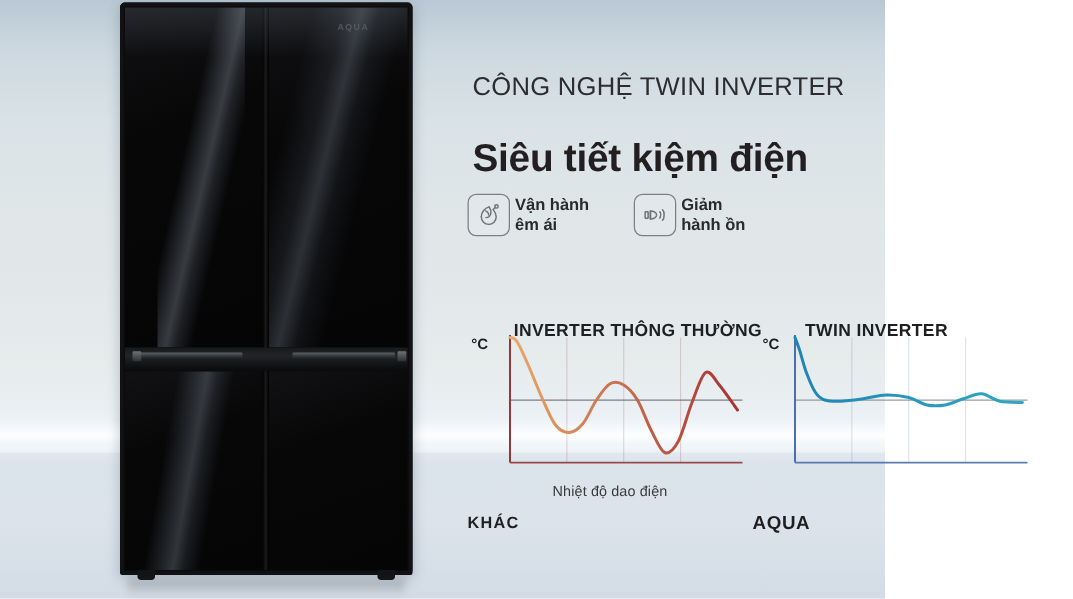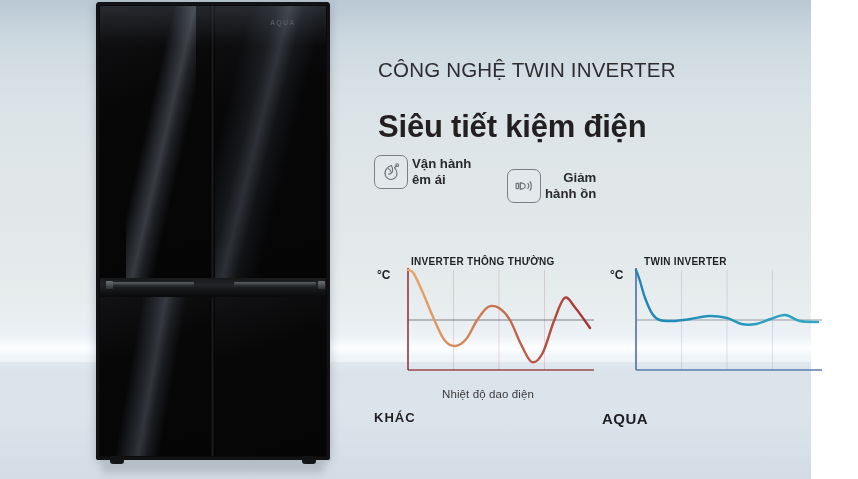--- a/index.html
+++ b/index.html
@@ -3,21 +3,21 @@
 <meta charset="utf-8">
 <style>
   * { box-sizing: border-box; margin: 0; padding: 0; }
   html, body {
     width: 858px; height: 479px;
     overflow: hidden;
     font-family: "Liberation Sans", sans-serif;
   }
   #stage {
     position: relative;
-    width: 811px; height: 479px;
+    width: 708px; height: 479px;
     background:
       linear-gradient(to bottom,
         #b9c8d4 0%,
         #ccd8e0 8%,
         #d9e2e6 20%,
         #dfe6e8 34%,
         #e2e8ea 48%,
         #e6ebec 60%,
         #eaf0f3 69%,
         #f2f7fb 73%,
@@ -136,40 +136,40 @@
     position: absolute; left: 4px; top: 93px;
     font-size: 31px; color: #231f20; font-weight: 700; letter-spacing: -.2px;
     white-space: nowrap;
     margin-top: 16px;
   }
 
   
   .features { position: absolute; left: 0px; top: 155px; width: 420px; height: 55px; }
   .feature { position: absolute; display: flex; align-items: center; gap: 4px; }
   .feature.f1 { left: 0px;   top: 0; }
-  .feature.f2 { left: 133px; top: 14px; text-align: right; }
+  .feature.f2 { left: 133px; top: 0; }
   .feature.f3 { left: 270px; top: 0; }
   .ficon {
     width: 34px; height: 34px; border: 1.4px solid #7b7f86; border-radius: 7px;
     display: flex; align-items: center; justify-content: center; flex: none;
     background: rgba(255,255,255,.10);
   }
   .flabel {
     font-size: 13.2px; line-height: 16px; color: #2a2a2c; font-weight: 700;
     white-space: nowrap;
   }
 
   
   .charts { position: absolute; left: 0; top: 248px; width: 484px; height: 190px; }
   .chart { position: absolute; top: 0; width: 228px; height: 190px; }
   .chart.left  { left: 0px; }
   .chart.right { left: 228px; }
   .chart-title {
     position: absolute; left: 37px; top: 8px;
-    font-size: 10px; font-weight: 700; color: #1f1f21; letter-spacing: .3px;
+    font-size: 14px; font-weight: 700; color: #1f1f21; letter-spacing: .3px;
     white-space: nowrap;
   }
   .chart.right .chart-title { left: 42px; }
   .unit {
     position: absolute; left: 3px; top: 20px;
     font-size: 12px; font-weight: 700; color: #1f1f21;
   }
   .chart.right .unit { left: 8px; }
   .plot { position: absolute; left: 22px; top: 18px; width: 200px; height: 124px; }
   .cap {

